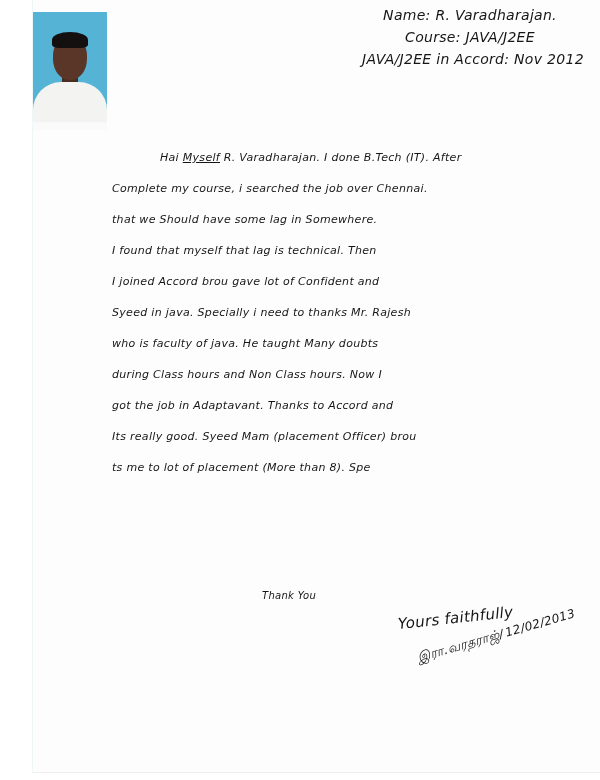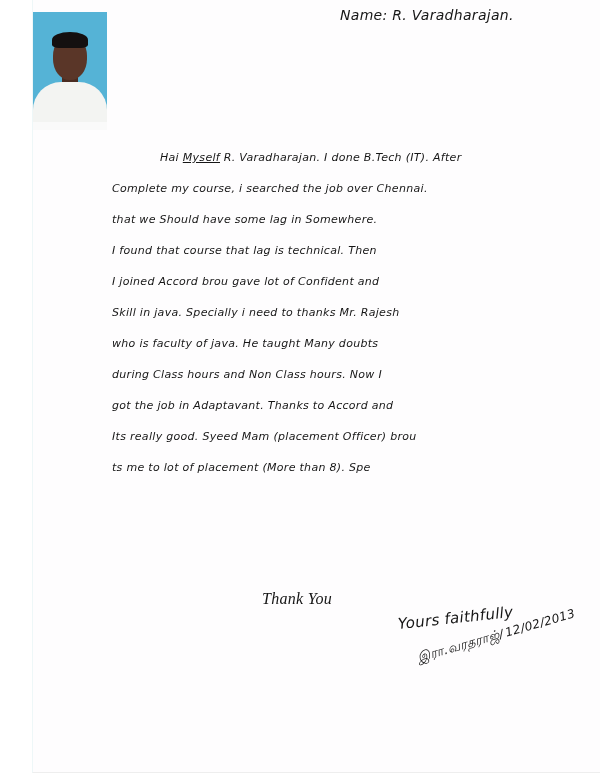--- a/index.html
+++ b/index.html
@@ -84,20 +84,21 @@
       position: absolute;
       left: 340px;
       top: 4px;
       width: 260px;
     }
     .header-line {
       font-size: 14px;
       height: 22px;
       line-height: 22px;
       white-space: nowrap;
+      text-align: center;
     }
     .header-line.indent { padding-left: 6px; }
 
     .body-text {
       position: absolute;
       left: 88px;
       top: 142px;
       width: 512px;
     }
     .body-line {
@@ -108,22 +109,21 @@
       overflow: hidden;
       margin-left: 24px;
     }
     .body-line.first { padding-left: 48px; }
     .underline { text-decoration: underline; }
 
     .thanks {
       position: absolute;
       left: 262px;
       top: 590px;
-      font-size: 16px;
-      font-family: Liberation Serif, serif;
+      font-size: 10px;
     }
     .closing {
       position: absolute;
       left: 398px;
       top: 615px;
       font-size: 15px;
       transform: rotate(-6deg);
       transform-origin: left center;
     }
     .signature {
@@ -147,29 +147,31 @@
   <div class="bg"></div>
   <div class="neck"></div>
   <div class="shirt"></div>
   <div class="head"></div>
   <div class="hair"></div>
   <div class="white-border"></div>
 </div>
 
 <div class="header-block hand">
   <div class="header-line">Name: R. Varadharajan.</div>
+  <div class="header-line">Course: JAVA/J2EE</div>
+  <div class="header-line indent">JAVA/J2EE in Accord: Nov 2012</div>
 </div>
 
 <div class="body-text hand">
   <div class="body-line first"><span>Hai </span><span class="underline">Myself</span><span> R. Varadharajan. I done B.Tech (IT). After</span></div>
   <div class="body-line">Complete my course, i searched the job over Chennai.</div>
   <div class="body-line">that we Should have some lag in Somewhere.</div>
-  <div class="body-line">I found that course that lag is technical. Then</div>
+  <div class="body-line">I found that myself that lag is technical. Then</div>
   <div class="body-line">I joined Accord brou gave lot of Confident and</div>
-  <div class="body-line">Skill in java. Specially i need to thanks Mr. Rajesh</div>
+  <div class="body-line">Syeed in java. Specially i need to thanks Mr. Rajesh</div>
   <div class="body-line">who is faculty of java. He taught Many doubts</div>
   <div class="body-line">during Class hours and Non Class hours. Now I</div>
   <div class="body-line">got the job in Adaptavant. Thanks to Accord and</div>
   <div class="body-line">Its really good. Syeed Mam (placement Officer) brou</div>
   <div class="body-line">ts me to lot of placement (More than 8). Spe</div>
 </div>
 
 <div class="thanks hand">Thank You</div>
 
 <div class="closing hand">Yours faithfully</div>

